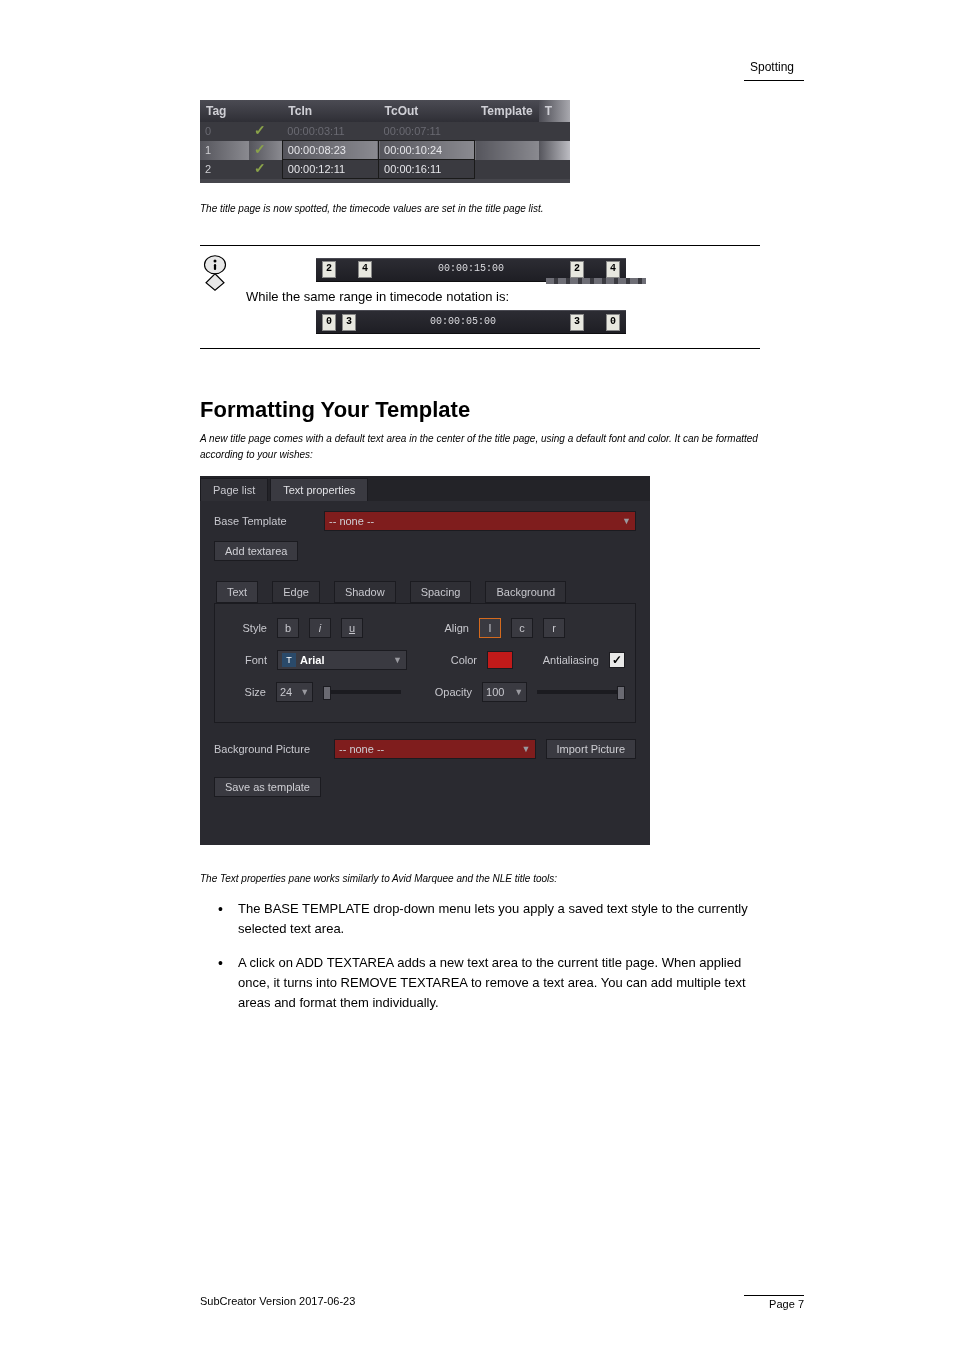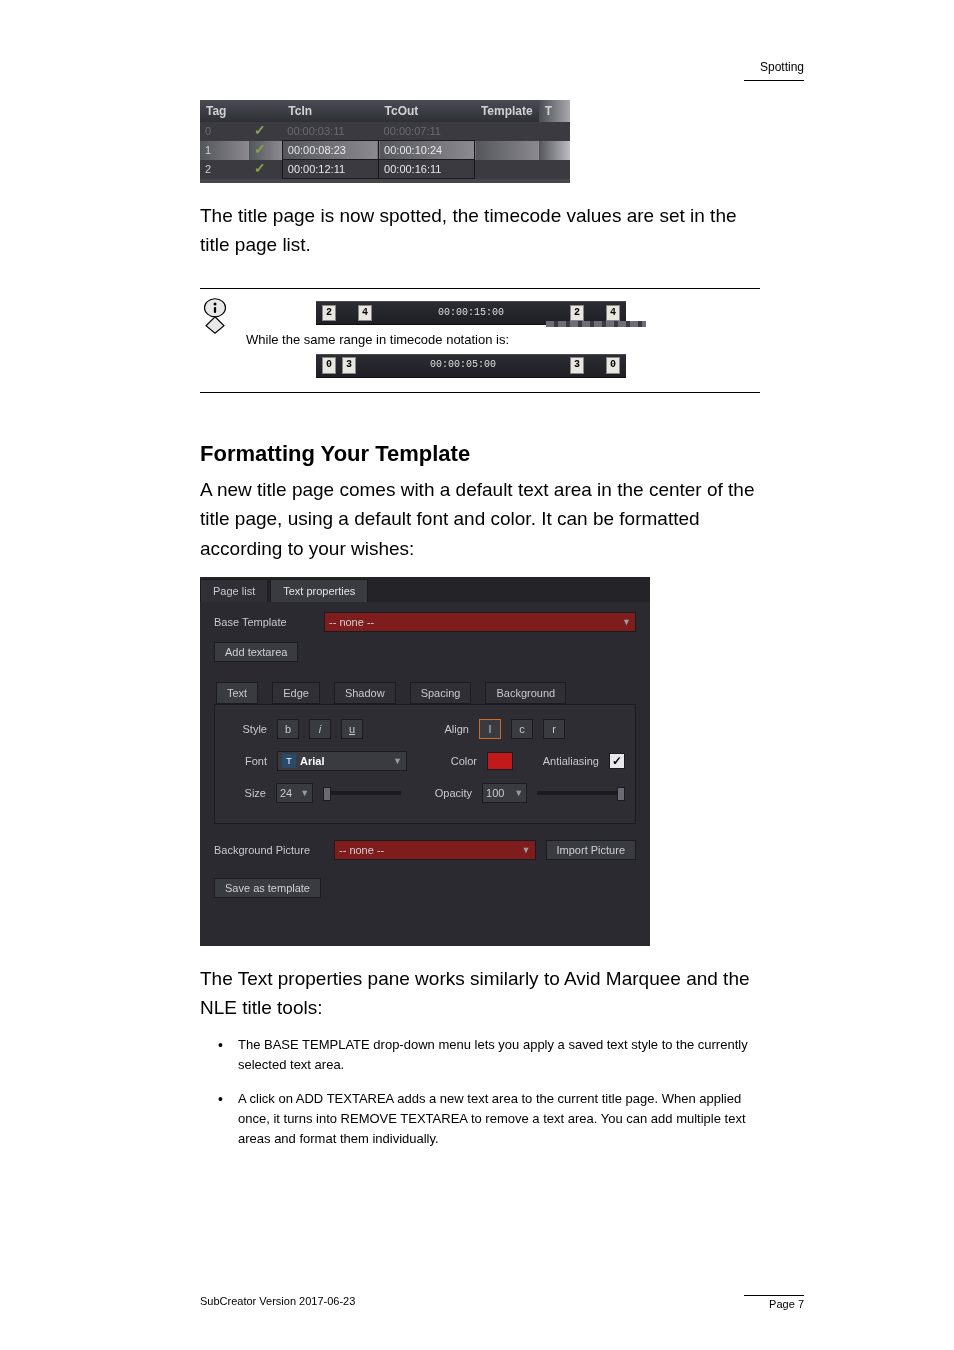--- a/index.html
+++ b/index.html
@@ -124,24 +124,25 @@
   }
 
   
   h2.section {
     font-family: Arial, sans-serif;
     font-weight: bold;
     font-size: 22px;
     margin: 48px 0 8px 0;
   }
   p.body {
-    font-size: 19px;
+    font-size: 10px;
     line-height: 1.55;
     margin: 6px 0;
     width: 560px;
+    font-style: italic;
   }
 
   
   .tp-panel {
     width: 450px;
     background: #2a2a30;
     color: #c8c8ce;
     font-size: 11px;
     margin-top: 14px;
     padding-bottom: 30px;
@@ -329,21 +330,21 @@
   }
   .footer .fl { position: absolute; left: 200px; }
   .footer .fr { position: absolute; right: 150px; text-align: right; }
   .footer .fr .rule { border-top:1px solid #000; width:60px; margin-left:auto; margin-bottom:2px; }
 </style>
 </head>
 <body>
 
 <div class="page">
   <div class="top-rule"></div>
-  <div style="position:absolute; top:60px; right:150px; font-size:12px;">Spotting</div>
+  <div style="position:absolute; top:60px; right:160px; font-size:12px;">Spotting</div>
 
   <table class="pl-table">
     <tbody>
         <tr>
       <th style="width:38px;">Tag</th>
       <th style="width:22px;"></th>
       <th style="width:86px;">TcIn</th>
       <th style="width:86px;">TcOut</th>
       <th>Template</th>
       <th style="width:20px;background:linear-gradient(to right,#4b4b53,#a8a8ae);">T</th>
@@ -517,21 +518,21 @@
           <span class="dd">▼</span>
         </div>
         <div class="tp-btn">Import Picture</div>
       </div>
       <div class="row">
         <div class="tp-btn">Save as template</div>
       </div>
     </div>
   </div>
 
-  <p class="body" style="margin-top:18px;">The Text properties pane works similarly to Avid Marquee and the NLE title tools:</p>
+  <p class="body" style="margin-top:26px;">The Text properties pane works similarly to Avid Marquee and the NLE title tools:</p>
 
   <ul class="bullets">
     <li>
       <span>The BASE TEMPLATE drop-down menu lets you apply a saved text style to the currently selected text area.</span>
     </li>
     <li>
       <span>A click on ADD TEXTAREA adds a new text area to the current title page. When applied once, it turns into REMOVE TEXTAREA to remove a text area. You can add multiple text areas and format them individually.</span>
     </li>
   </ul>
 

